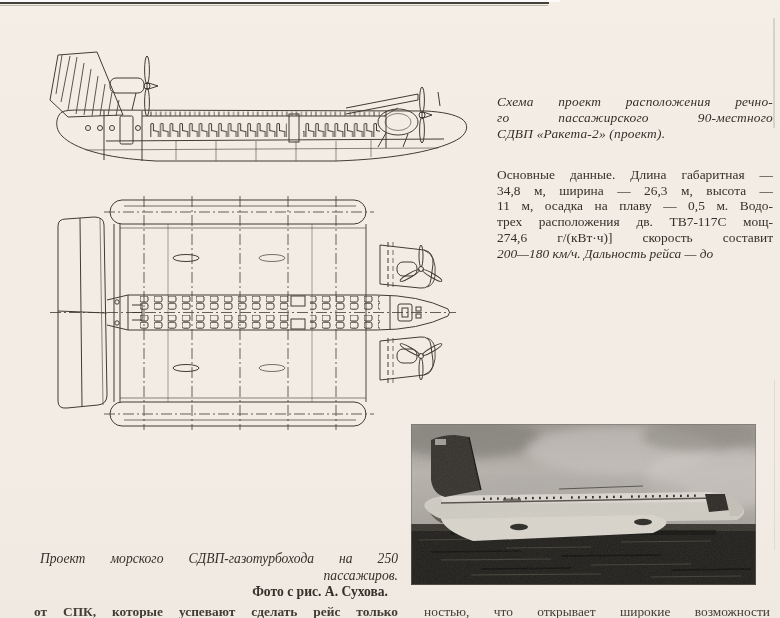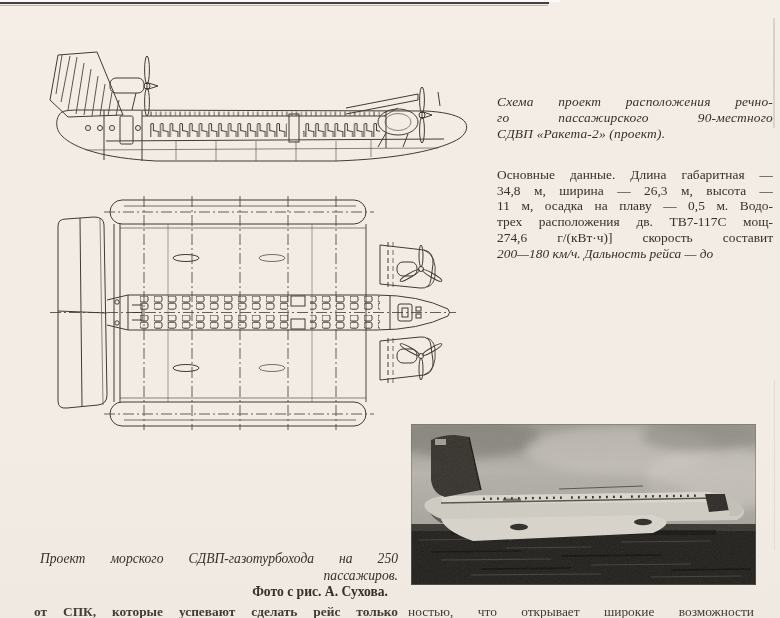--- a/index.html
+++ b/index.html
@@ -40,21 +40,21 @@
   .photo-cap .r{text-align:left;text-align-last:right;}
   .photo-cap .roman{font-style:normal;padding-right:10px;font-weight:bold;}
 
   .bstrip{
     top:603px;height:15px;overflow:hidden;
     font-size:13.4px;line-height:18px;
     text-align:justify;text-align-last:justify;
     color:#413c34;
   }
   .bstrip-l{left:34px;width:364px;font-weight:bold;}
-  .bstrip-r{left:408px;width:346px;}
+  .bstrip-r{left:424px;width:346px;}
 
   svg{display:block;}
   .lineart{stroke:#403b34;fill:none;stroke-width:1;}
 </style>
 </head>
 <body>
 
 <div class="page">
 
   <div class="abs scan-top-white"></div>

